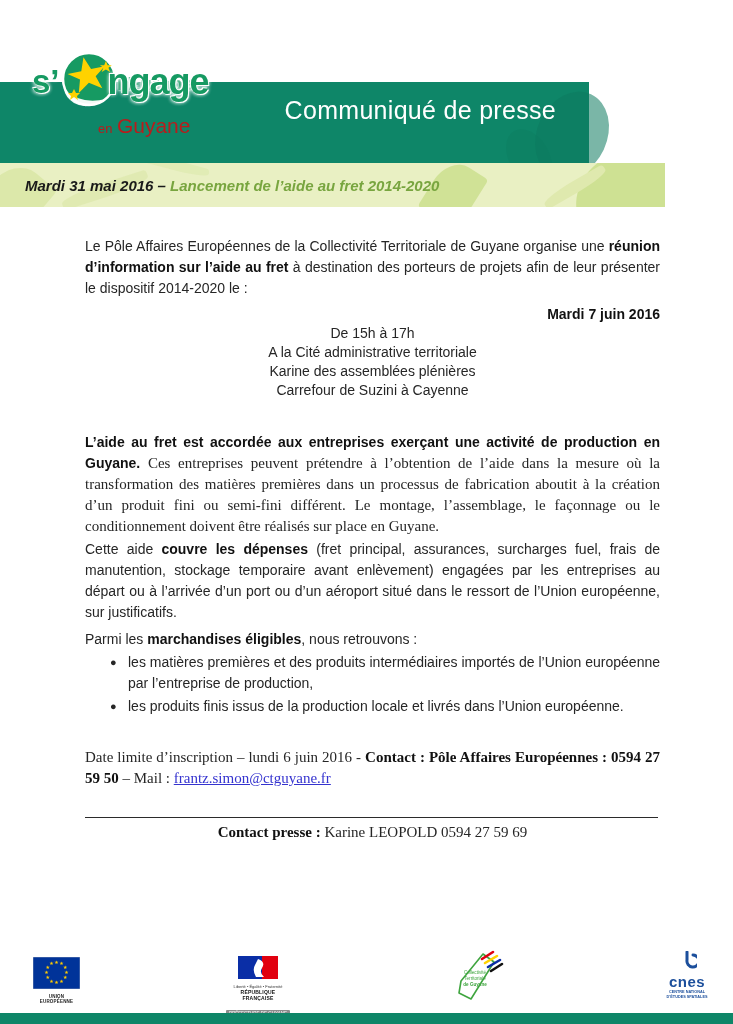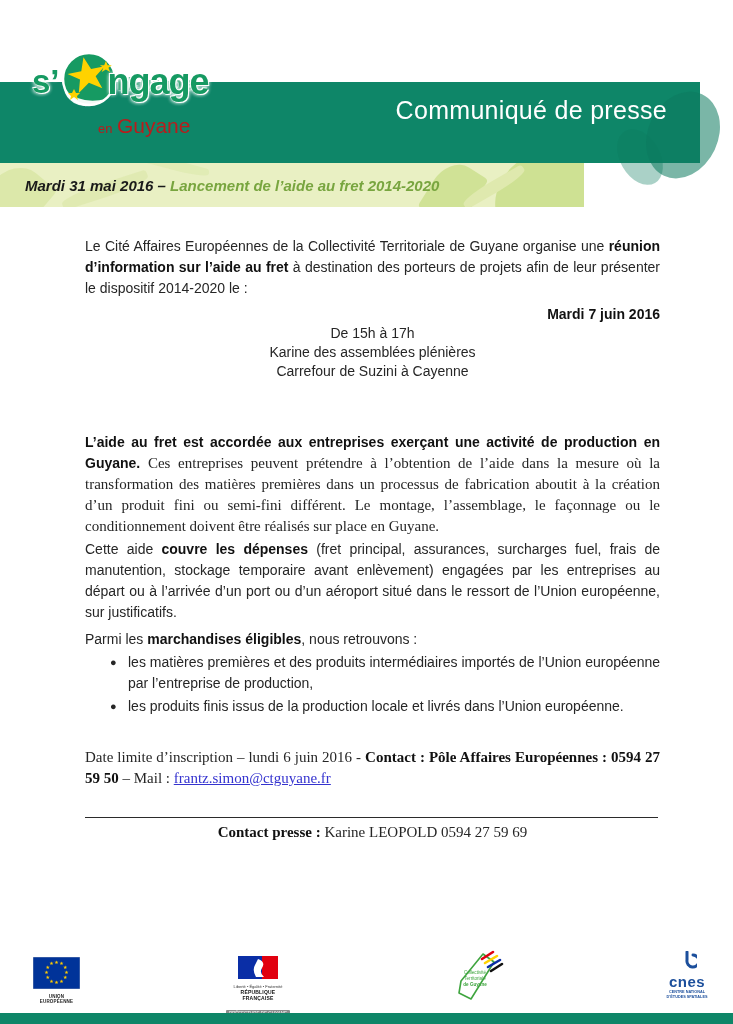--- a/index.html
+++ b/index.html
@@ -11,30 +11,30 @@
   }
   *{margin:0;padding:0;box-sizing:border-box;}
   html,body{background:#888;}
   .page{
     position:relative;width:733px;height:1024px;background:#ffffff;
     font-family:"Liberation Sans",sans-serif;color:var(--text);
     overflow:hidden;margin:0 auto;
   }
   
   .banner{
-    position:absolute;left:0;top:82px;width:700px;height:81px;
+    position:absolute;left:0;top:82px;width:589px;height:81px;
     background:var(--banner-green);display:flex;align-items:center;
     justify-content:flex-end;padding-right:33px;padding-bottom:24px;
   }
   .banner-deco1,.banner-deco2{position:absolute;background:#0C7A5F;opacity:.55;border-radius:50%;}
   .banner-deco1{right:-18px;top:8px;width:70px;height:90px;transform:rotate(25deg);}
   .banner-deco2{right:40px;top:45px;width:40px;height:60px;transform:rotate(-30deg);opacity:.35;}
   .banner-title{font-size:25px;color:#fff;letter-spacing:.3px;position:relative;}
   .datebar{
-    position:absolute;left:0;top:163px;width:584px;height:44px;
+    position:absolute;left:0;top:163px;width:665px;height:44px;
     background:var(--datebar-bg);display:flex;align-items:center;padding-left:25px;
     overflow:hidden;
   }
   .leaf{position:absolute;border-radius:50% 4px 50% 4px;}
   .leaf.l1{left:-14px;top:2px;width:55px;height:70px;background:var(--datebar-leaf);transform:rotate(40deg);opacity:.8;}
   .leaf.l2{left:60px;top:20px;width:90px;height:14px;background:var(--datebar-leaf);transform:rotate(-18deg);opacity:.55;}
   .leaf.l3{left:130px;top:-4px;width:80px;height:10px;background:var(--datebar-leaf);transform:rotate(15deg);opacity:.45;}
   .leaf.l4{left:430px;top:0px;width:46px;height:60px;background:var(--datebar-leaf2);transform:rotate(32deg);opacity:.85;}
   .leaf.l5{right:-20px;top:-12px;width:110px;height:95px;background:var(--datebar-leaf2);transform:rotate(-24deg);opacity:.9;}
   .leaf.l6{right:55px;top:18px;width:70px;height:12px;background:#dfe9ae;transform:rotate(-30deg);}
@@ -127,25 +127,26 @@
       <span class="ngage">ngage</span>
     </div>
     <div class="guyane">
       <span class="en">en</span>
       <span class="g">Guyane</span>
     </div>
   </div>
 
   <div class="content">
 
-    <p class="para p1"><span>Le Cité Affaires Européennes de la Collectivité Territoriale de Guyane organise une </span><b>réunion d’information sur l’aide au fret</b><span> à destination des porteurs de projets afin de leur présenter le dispositif 2014-2020 le :</span></p>
+    <p class="para p1"><span>Le Pôle Affaires Européennes de la Collectivité Territoriale de Guyane organise une </span><b>réunion d’information sur l’aide au fret</b><span> à destination des porteurs de projets afin de leur présenter le dispositif 2014-2020 le :</span></p>
 
     <div class="para event">
       <div class="ln b">Mardi 7 juin 2016</div>
       <div class="ln">De 15h à 17h</div>
+      <div class="ln">A la Cité administrative territoriale</div>
       <div class="ln">Karine des assemblées plénières</div>
       <div class="ln">Carrefour de Suzini à Cayenne</div>
     </div>
 
     <p class="para p2"><b>L’aide au fret est accordée aux entreprises exerçant une activité de production en Guyane.</b><span class="serif"> Ces entreprises peuvent prétendre à l’obtention de l’aide dans la mesure où la transformation des matières premières dans un processus de fabrication aboutit à la création d’un produit fini ou semi-fini différent. Le montage, l’assemblage, le façonnage ou le conditionnement doivent être réalisés sur place en Guyane.</span></p>
 
     <p class="para p3"><span>Cette aide </span><b>couvre les dépenses</b><span> (fret principal, assurances, surcharges fuel, frais de manutention, stockage temporaire avant enlèvement) engagées par les entreprises au départ ou à l’arrivée d’un port ou d’un aéroport situé dans le ressort de l’Union européenne, sur justificatifs.</span></p>
 
     <div class="para p4">
       <p><span>Parmi les </span><b>marchandises éligibles</b><span>, nous retrouvons :</span></p>

